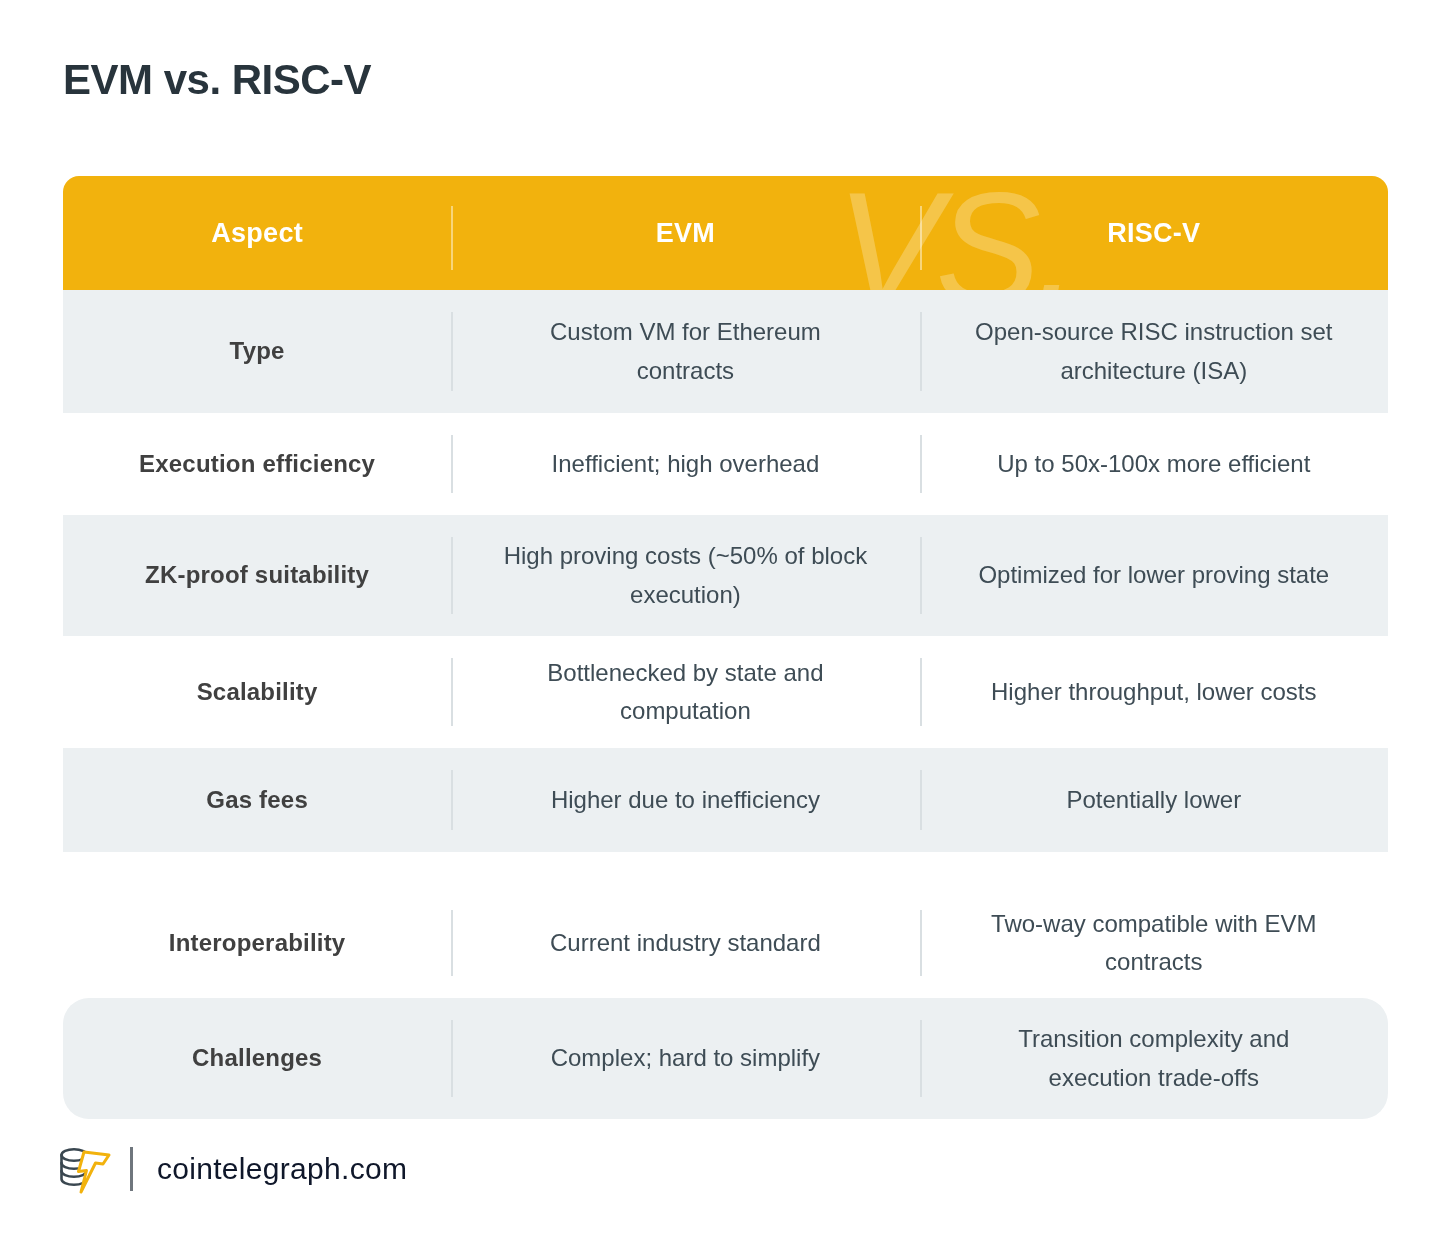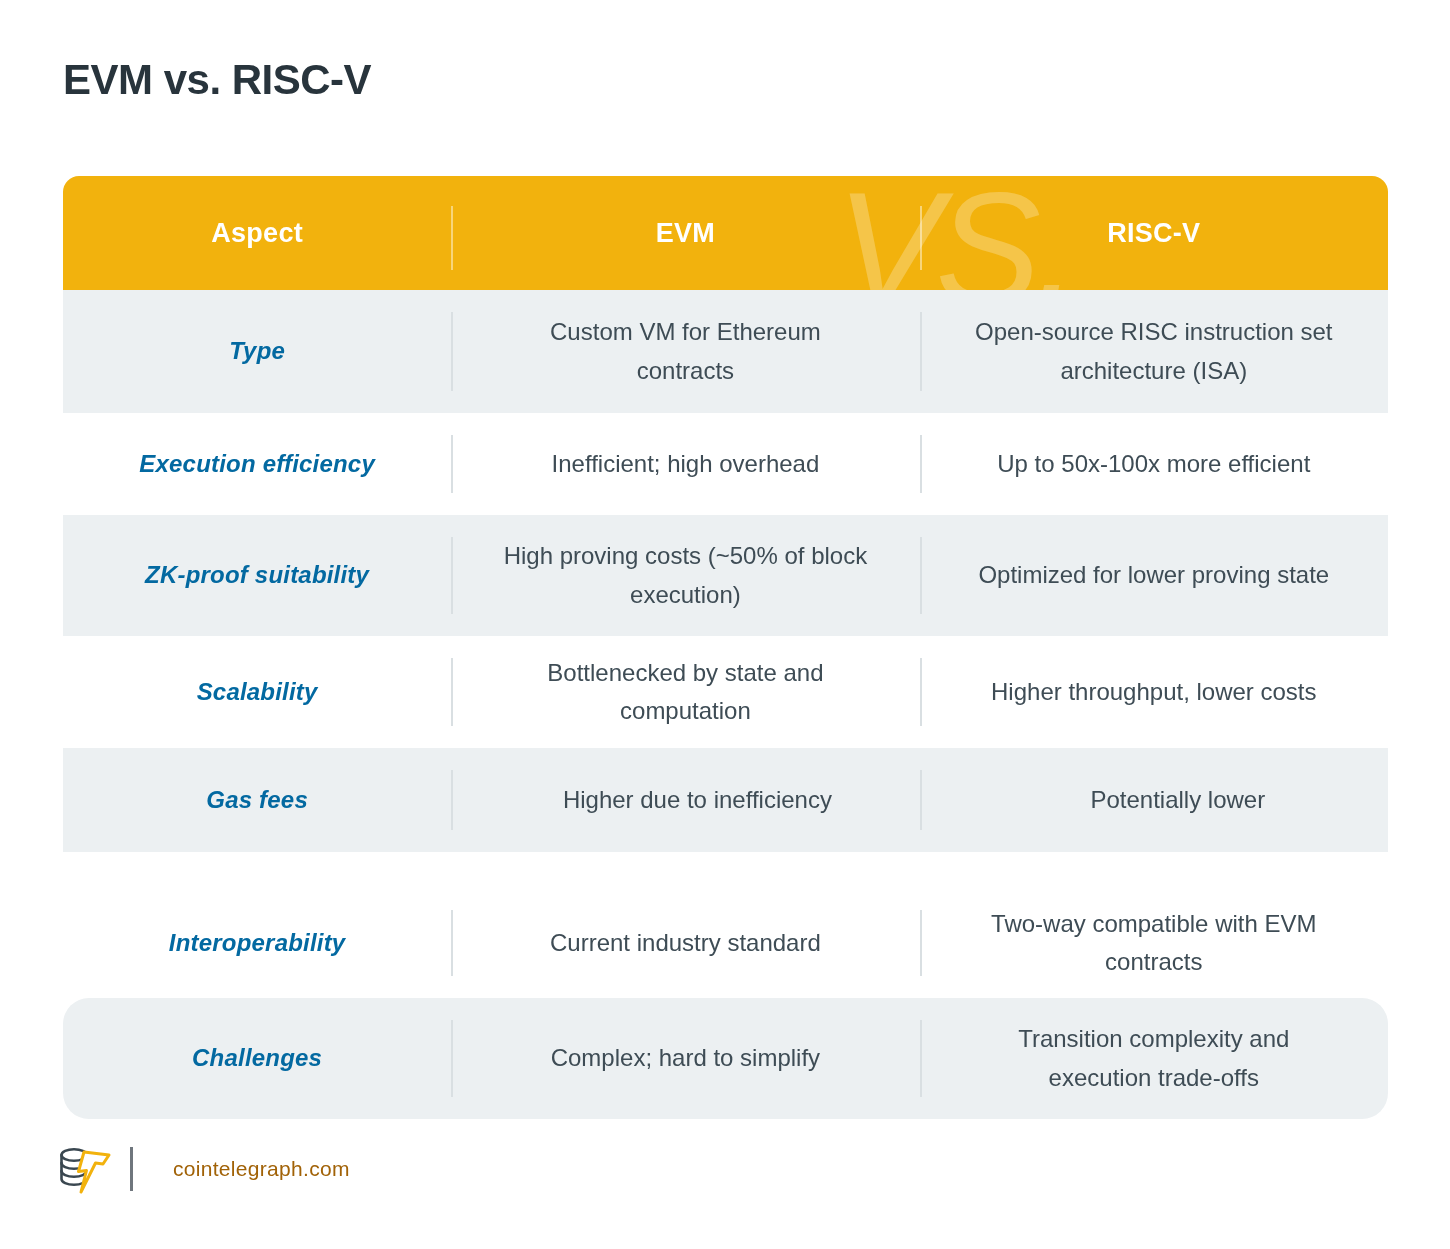--- a/index.html
+++ b/index.html
@@ -50,51 +50,51 @@
   .table-row {
     position: relative;
     display: grid; grid-template-columns: 29.3% 35.35% 35.35%;
     align-items: center; background: #ffffff;
   }
   .table-row.shaded { background: #ecf0f2; }
   .table-row:nth-child(1) { min-height: 123px; }
   .table-row:nth-child(2) { min-height: 102px; }
   .table-row:nth-child(3) { min-height: 121px; }
   .table-row:nth-child(4) { min-height: 112px; }
-  .table-row:nth-child(5) { min-height: 104px; gap: 12px; }
+  .table-row:nth-child(5) { min-height: 104px; }
   .table-row:nth-child(6) { min-height: 110px; margin-top: 36px; }
   .table-row:nth-child(7) { min-height: 121px; border-radius: 26px; }
 
   .row-divider {
     position: absolute; top: 22px; bottom: 22px; width: 2px;
     background: #d9dfe2;
   }
   .row-divider.d1 { left: 29.3%; }
   .row-divider.d2 { left: 64.65%; }
 
   .cell {
     text-align: center; padding: 10px 48px;
     font-size: 24px; line-height: 1.6; color: #3e4c55;
   }
   .cell.aspect {
-    font-weight: 700; color: #0369a1; letter-spacing: 0.2px; font-style: italic;
+    font-weight: 700; color: #404040; letter-spacing: 0.2px;
   }
 
   
   .footer {
     position: absolute; left: 58px; top: 1143px;
     display: flex; align-items: center;
   }
   .footer-logo { width: 54px; height: 52px; flex: 0 0 auto; }
   .footer-bar {
     width: 3px; height: 44px; background: #6f767d;
     margin-left: 18px; margin-right: 24px;
   }
   .footer-site {
-    font-size: 21px; color: #a16207; letter-spacing: 0.3px; margin-left: 16px;
+    font-size: 30px; color: #0f172a; letter-spacing: 0.3px;
   }
 </style>
 </head>
 <body>
 
 <div class="page">
 
   <h1 class="page-title">EVM vs. RISC-V</h1>
 
   <div class="compare-table">

